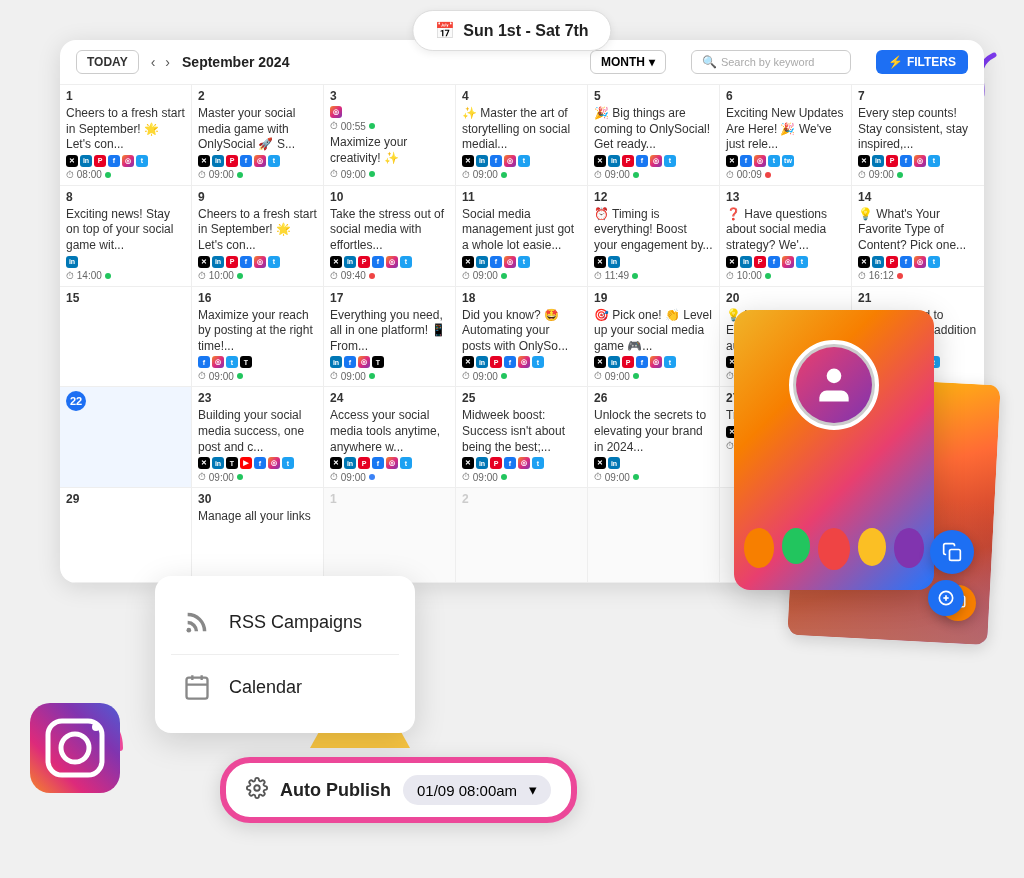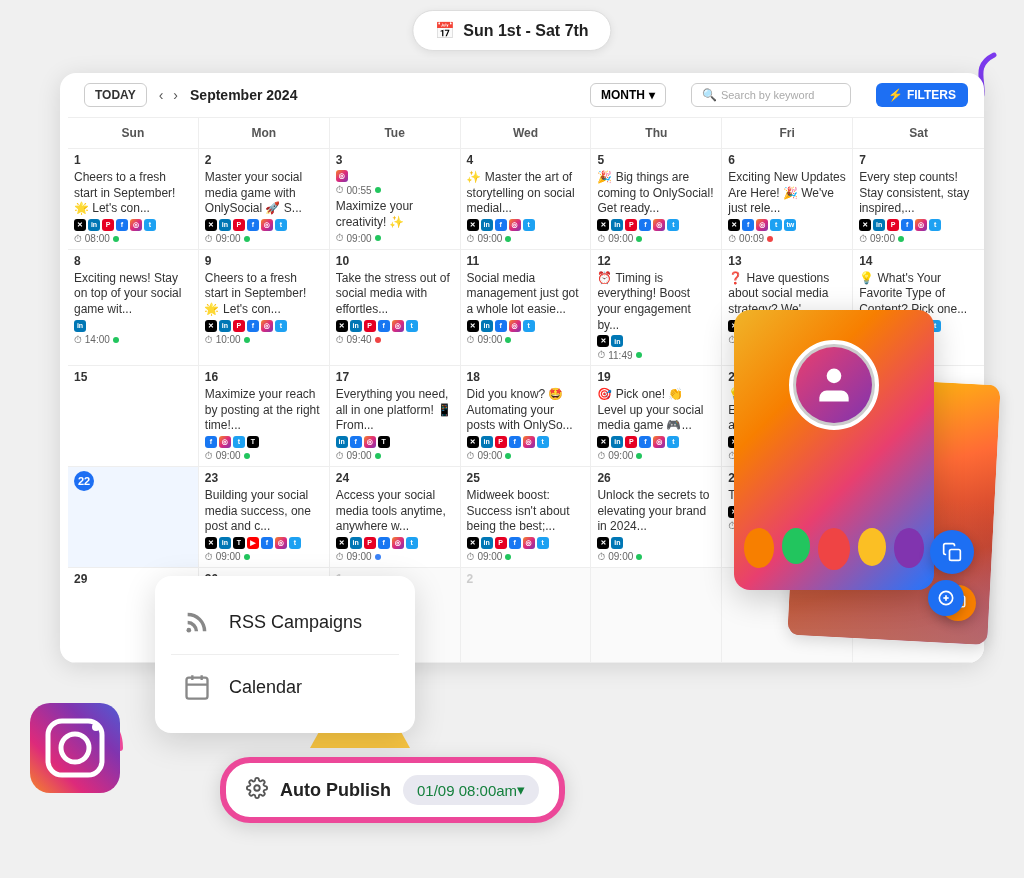--- a/index.html
+++ b/index.html
@@ -28,29 +28,28 @@
       font-size: 16px;
       font-weight: 600;
       color: #222;
       z-index: 20;
       box-shadow: 0 2px 8px rgba(0,0,0,0.08);
     }
 
     
     .calendar-wrapper {
       position: absolute;
-      top: 73px;
+      top: 40px;
       left: 60px;
       right: 40px;
       background: white;
       border-radius: 16px;
       box-shadow: 0 4px 24px rgba(0,0,0,0.12);
       overflow: hidden;
       z-index: 10;
-      padding-left: 8px;
     }
 
     
     .cal-header {
       display: flex;
       align-items: center;
       justify-content: space-between;
       padding: 10px 16px;
       border-bottom: 1px solid #eee;
     }
@@ -317,24 +316,24 @@
       font-size: 18px;
       font-weight: 600;
       color: #222;
     }
     .auto-publish-time {
       background: #e8e8f0;
       border-radius: 20px;
       padding: 6px 14px;
       font-size: 15px;
       font-weight: 500;
-      color: #15803d;
-      display: flex;
-      align-items: center;
-      gap: 0;
+      color: #000000;
+      display: flex;
+      align-items: center;
+      gap: 12px;
       cursor: pointer;
     }
 
     
     .profile-overlay {
       position: absolute;
       top: 310px;
       right: 90px;
       width: 200px;
       height: 280px;
@@ -502,29 +501,20 @@
         <span>🔍</span>
         <span style="font-size:11px;color:#aaa;">Search by keyword</span>
       </div>
       <button class="filters-btn">
         <span>⚡</span>
         <span>FILTERS</span>
       </button>
     </div>
   </div>
 
-  <div class="cal-grid">
-    <div class="day-header">Sun</div>
-    <div class="day-header">Mon</div>
-    <div class="day-header">Tue</div>
-    <div class="day-header">Wed</div>
-    <div class="day-header">Thu</div>
-    <div class="day-header">Fri</div>
-    <div class="day-header">Sat</div>
-  </div>
 
   <div class="cal-grid">
     <div class="cal-cell">
       <div class="cell-date">1</div>
       <div class="event-text">Cheers to a fresh start in September! 🌟 Let's con...</div>
       <div class="social-icons">
         <span class="si si-x">✕</span>
         <span class="si si-li">in</span>
         <span class="si si-pi">P</span>
         <span class="si si-fb">f</span>

